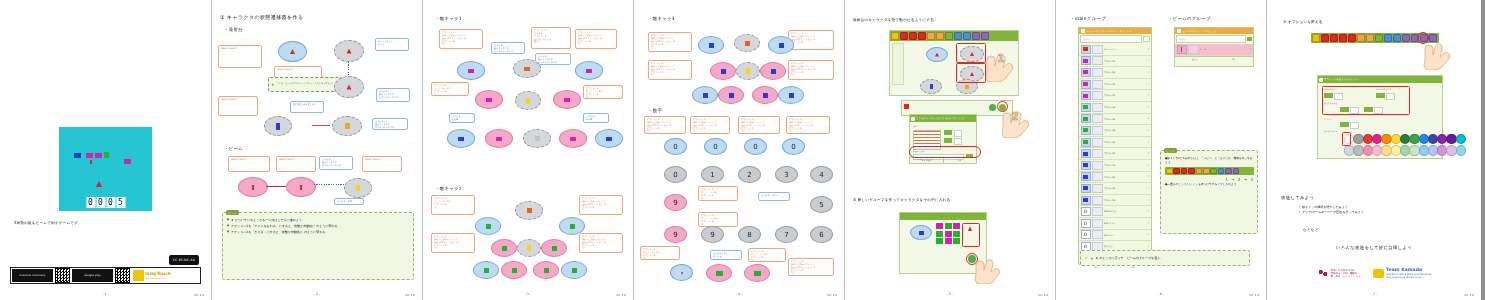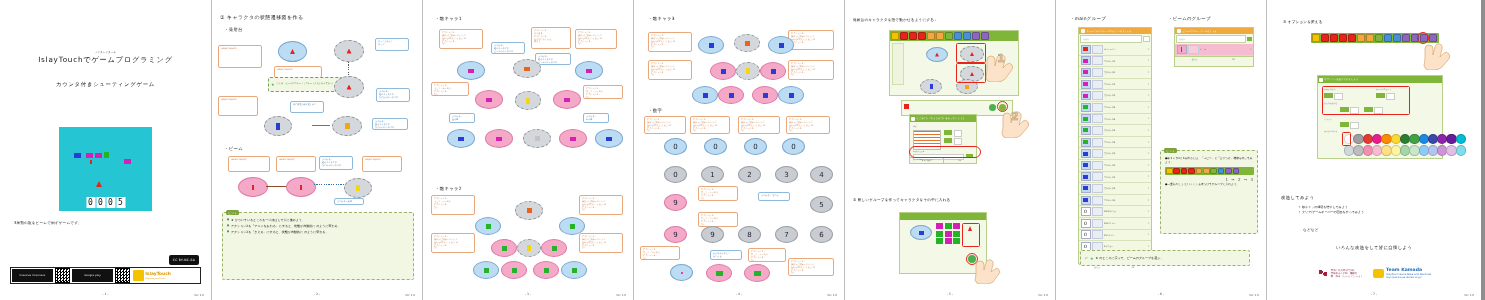--- a/index.html
+++ b/index.html
@@ -88,26 +88,20 @@
   .logotxt{font-size:2.4px;line-height:1.35;color:#8a1b3a;}
   .logotxt2{font-size:2.4px;line-height:1.3;color:#2b6cb0;}
   .kamada{font-size:4.6px;color:#2b6cb0;font-weight:bold;line-height:1;}
 </style>
 </head>
 <body>
 
 <div class="spread">
 
   <div class="page p1">
-    <div style="position:absolute;left:12px;right:12px;top:55px;">
-      <div class="ttl">
-        <span class="rb"><span class="ruby">アイスレイタッチ</span><span>IslayTouchでゲームプログラミング</span></span>
-      </div>
-      <div class="sub" style="margin-top:16px;">カウンタ付きシューティングゲーム</div>
-    </div>
 
     <div style="position:absolute;left:0;right:0;top:127px;">
       <div class="gamebox">
         <div class="sprite" style="left:15px;top:26px;width:7px;height:5px;background:#2b3bd6;"></div>
         <div class="sprite" style="left:27px;top:26px;width:7px;height:5px;background:#d61fb5;"></div>
         <div class="sprite" style="left:36px;top:26px;width:7px;height:5px;background:#d61fb5;"></div>
         <div class="sprite" style="left:45px;top:25px;width:5px;height:6px;background:#25b32a;"></div>
         <div class="sprite" style="left:65px;top:32px;width:7px;height:5px;background:#d61fb5;"></div>
         <div class="sprite" style="left:31px;top:33px;width:1.5px;height:4px;background:#e8231b;"></div>
         <div class="sprite" style="left:37px;top:54px;width:6px;height:6px;background:#e8231b;clip-path:polygon(50% 0,100% 100%,0 100%);"></div>

